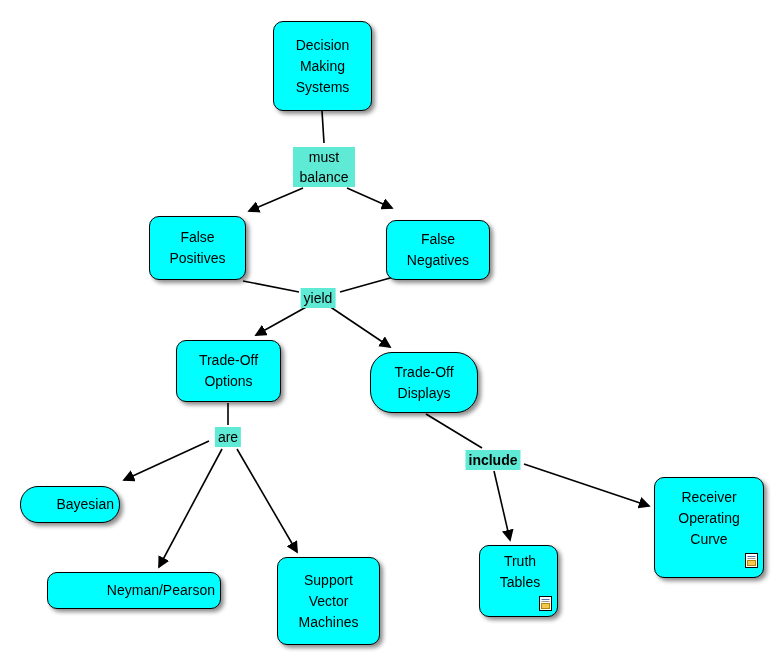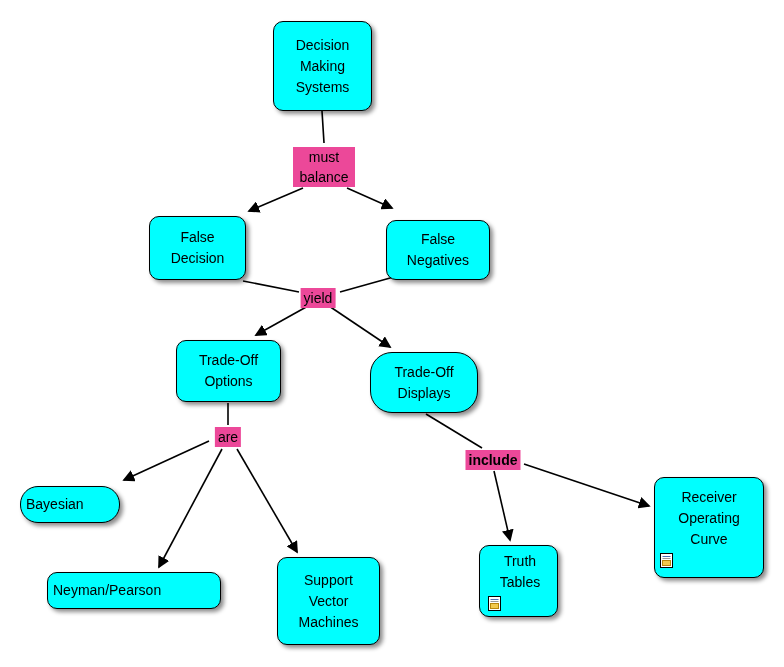--- a/index.html
+++ b/index.html
@@ -22,34 +22,34 @@
     stroke-width: 1.6;
   }
   .node {
     position: absolute;
     background: var(--node-fill, #00ffff);
     border: 1px solid var(--node-border, #000);
     border-radius: 10px;
     box-shadow: 3px 3px 4px rgba(0,0,0,0.45);
     display: flex;
     flex-direction: column;
-    align-items: flex-start;
+    align-items: flex-end;
     justify-content: center;
     text-align: center;
     font-size: 14px;
     line-height: 21px;
     color: #000;
     padding: 3px 5px;
     cursor: default;
   }
   .node-label { display: block; }
   .edge-label {
     position: absolute;
     transform: translate(-50%, -50%);
-    background: #ec4899;
+    background: #5eead4;
     text-align: center;
     font-size: 14px;
     line-height: 20px;
     padding: 0 3px;
     color: #000;
     cursor: default;
   }
   .lbl-narrow { width: 62px; }
   .resource-icon { display: inline-flex; margin-top: 3px; }
 </style>
@@ -92,21 +92,21 @@
     <line x1="494" y1="471" x2="510" y2="540" marker-end="url(#arrowhead)"></line>
 
     <line x1="524" y1="464" x2="649" y2="506" marker-end="url(#arrowhead)"></line>
   </svg>
 
   <div class="node" style="left:273px; top:21px; width:99px; height:90px;">
     <span class="node-label">Decision Making Systems</span>
   </div>
 
   <div class="node" style="left:149px; top:216px; width:97px; height:64px;">
-    <span class="node-label">False Decision</span>
+    <span class="node-label">False Positives</span>
   </div>
 
   <div class="node" style="left:386px; top:212px; width:104px; height:60px;margin-top:8px;">
     <span class="node-label">False Negatives</span>
   </div>
 
   <div class="node" style="left:176px; top:340px; width:105px; height:62px;">
     <span class="node-label">Trade-Off Options</span>
   </div>
 

